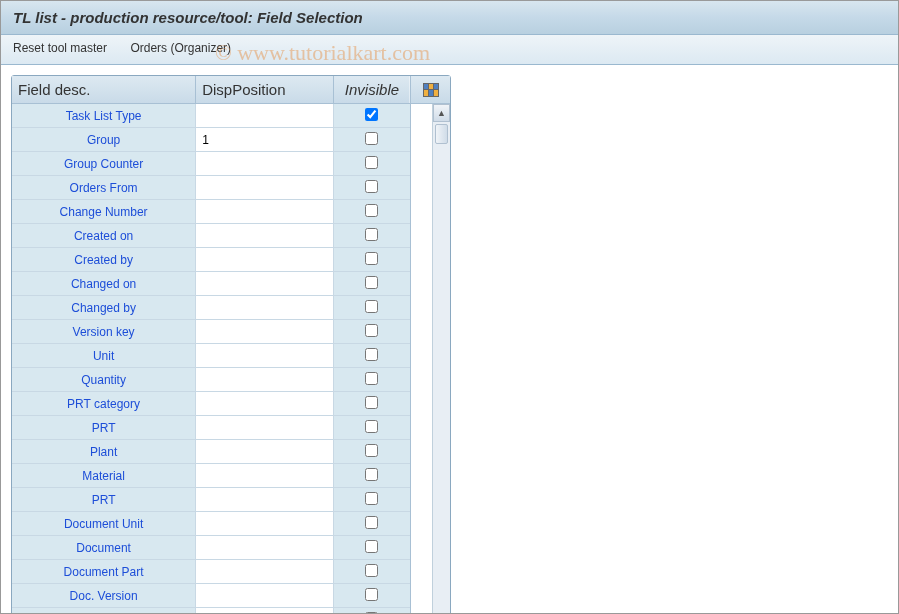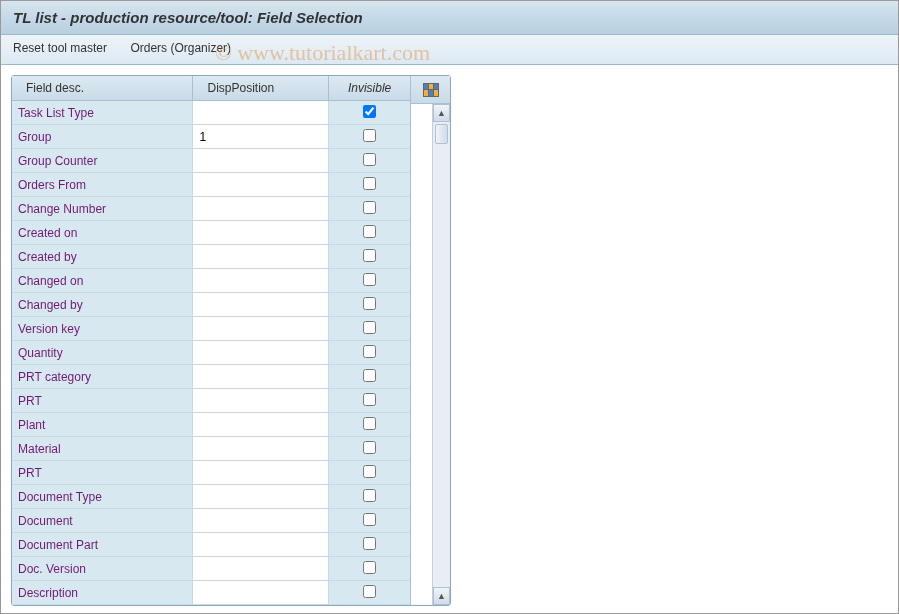--- a/index.html
+++ b/index.html
@@ -51,47 +51,48 @@
     }
     .grid-table {
       flex: 1;
       border-collapse: collapse;
     }
     .grid-header-row {
       background: linear-gradient(to bottom, #dde9f1 0%, #c8dae8 100%);
     }
     .grid-header-row th {
       text-align: left;
-      padding: 5px 14px;
+      padding: 5px 6px;
       font-weight: normal;
       border-right: 1px solid #a8c0d4;
       border-bottom: 1px solid #a8c0d4;
       color: #333;
-      font-size: 12px;
+      font-size: 15px;
     }
     .grid-header-row th:last-child {
       border-right: none;
       font-style: italic;
     }
     .col-field { width: 160px; }
     .col-disp { width: 120px; }
     .col-inv { width: 55px; text-align: center !important; }
     .grid-row td {
       padding: 3px 6px;
       border-right: 1px solid #c8d8e4;
       border-bottom: 1px solid #c8d8e4;
       height: 24px;
       vertical-align: middle;
     }
     .grid-row td:last-child {
       border-right: none;
     }
     .cell-field {
       background: #d8e8f0;
-      color: #701a75;
+      color: #1d4ed8;
+      text-align: center;
     }
     .cell-disp {
       background: #fff;
     }
     .cell-inv {
       background: #d8e8f0;
       text-align: center;
     }
     .disp-input {
       border: none;
@@ -253,20 +254,25 @@
               <td class="cell-field">Changed by</td>
               <td class="cell-disp"><input class="disp-input" style=""></td>
               <td class="cell-inv"><input type="checkbox" class="inv-checkbox" style=""></td>
             </tr>
             <tr class="grid-row">
               <td class="cell-field">Version key</td>
               <td class="cell-disp"><input class="disp-input" style=""></td>
               <td class="cell-inv"><input type="checkbox" class="inv-checkbox" style=""></td>
             </tr>
             <tr class="grid-row">
+              <td class="cell-field">Unit</td>
+              <td class="cell-disp"><input class="disp-input" style=""></td>
+              <td class="cell-inv"><input type="checkbox" class="inv-checkbox" style=""></td>
+            </tr>
+            <tr class="grid-row">
               <td class="cell-field">Quantity</td>
               <td class="cell-disp"><input class="disp-input" style=""></td>
               <td class="cell-inv"><input type="checkbox" class="inv-checkbox" style=""></td>
             </tr>
             <tr class="grid-row">
               <td class="cell-field">PRT category</td>
               <td class="cell-disp"><input class="disp-input" style=""></td>
               <td class="cell-inv"><input type="checkbox" class="inv-checkbox" style=""></td>
             </tr>
             <tr class="grid-row">
@@ -283,21 +289,21 @@
               <td class="cell-field">Material</td>
               <td class="cell-disp"><input class="disp-input" style=""></td>
               <td class="cell-inv"><input type="checkbox" class="inv-checkbox" style=""></td>
             </tr>
             <tr class="grid-row">
               <td class="cell-field">PRT</td>
               <td class="cell-disp"><input class="disp-input" style=""></td>
               <td class="cell-inv"><input type="checkbox" class="inv-checkbox" style=""></td>
             </tr>
             <tr class="grid-row">
-              <td class="cell-field">Document Type</td>
+              <td class="cell-field">Document Unit</td>
               <td class="cell-disp"><input class="disp-input" style=""></td>
               <td class="cell-inv"><input type="checkbox" class="inv-checkbox" style=""></td>
             </tr>
             <tr class="grid-row">
               <td class="cell-field">Document</td>
               <td class="cell-disp"><input class="disp-input" style=""></td>
               <td class="cell-inv"><input type="checkbox" class="inv-checkbox" style=""></td>
             </tr>
             <tr class="grid-row">
               <td class="cell-field">Document Part</td>

